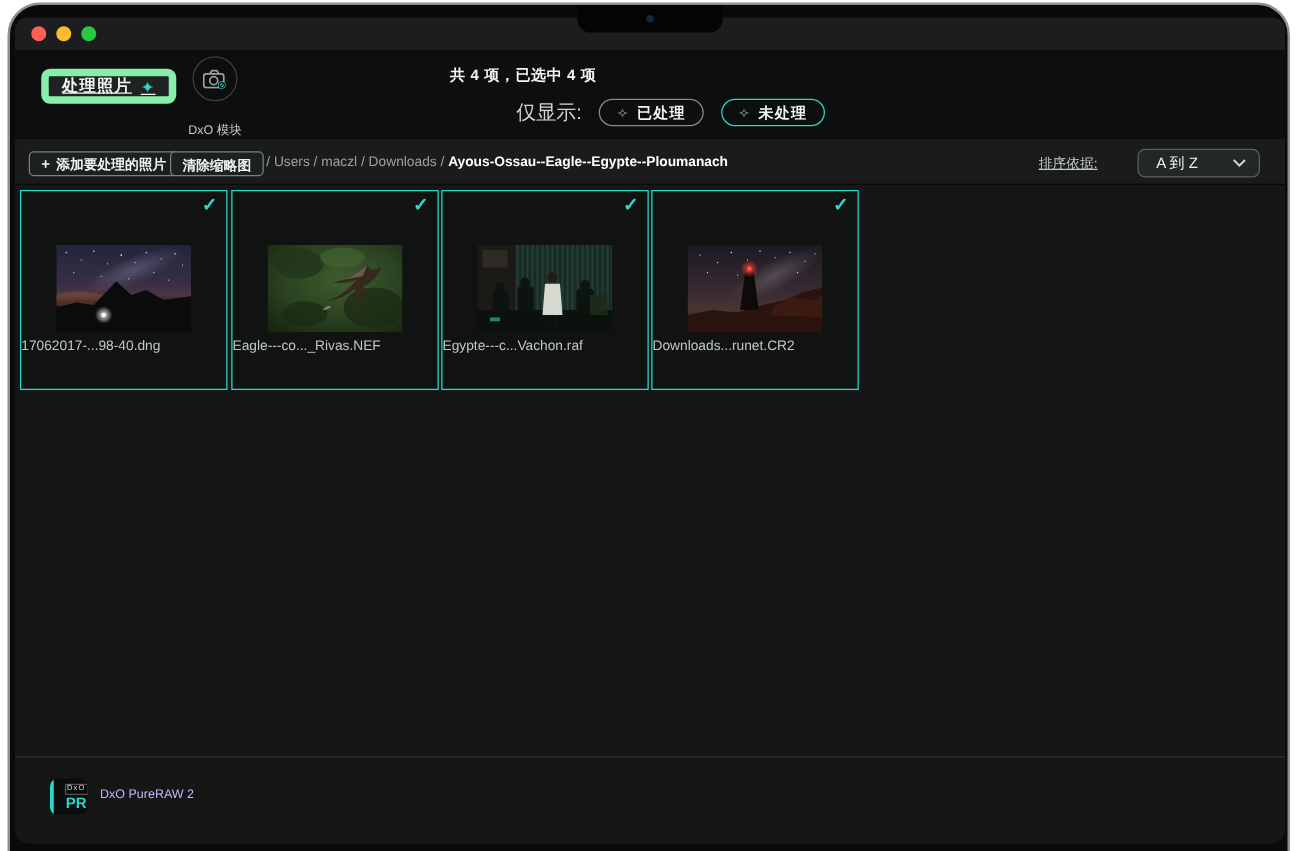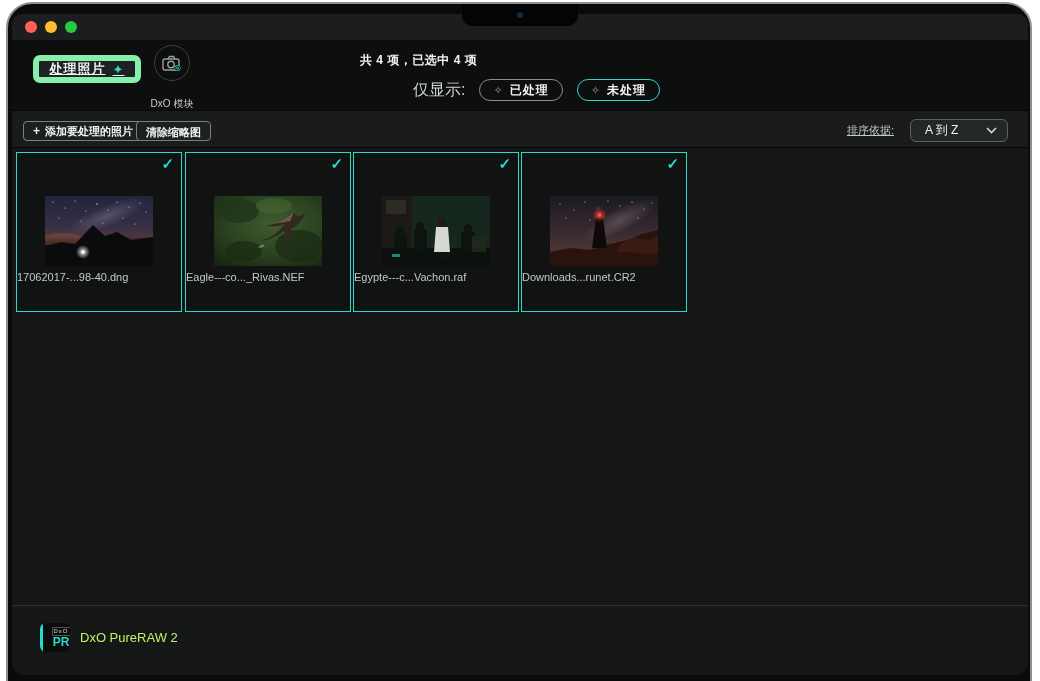--- a/index.html
+++ b/index.html
@@ -68,40 +68,40 @@
   .tool-btn.add { left:11px; }
   .tool-btn.clear { left:124px;align-items:flex-end; }
   .plus-glyph { font-size:12px; font-weight:bold; }
   .breadcrumb { position:absolute; left:201px; top:13px; font-size:11px; white-space:nowrap; }
   .crumb-prefix { color:#9da0a0; }
   .crumb-current { color:#ffffff; font-weight:bold; }
   .sort-area { position:absolute; right:20px; top:8px; display:flex; align-items:center; gap:16px; }
   .sort-label { font-size:11px; color:#c6c9c9;text-decoration:underline; }
   .dropdown { width:98px; height:23px; background:#242727; border:1px solid #5e6161;
               border-radius:6px; display:flex; align-items:center; justify-content:space-between;
-              padding:0 10px 0 14px; font-size:12px; color:#f2f4f4; cursor:pointer; }
+              padding:0 10px 0 14px; font-size:12px; color:#f2f4f4; cursor:pointer;margin-left:16px; }
 
   .grid { position:absolute; left:0; top:134px; right:0; height:457px; background:#151717; }
   .tile { position:absolute; top:4px; width:166px; height:160px; background:#111313;
           border:1.5px solid #2bd9ca; cursor:pointer; }
   .tile .check { position:absolute; top:2px; right:7px; color:#2bd9ca;
                  font-size:15px; font-weight:bold; }
   .thumb { position:absolute; left:28px; top:43px; width:108px; height:70px; overflow:hidden; }
   .fname { position:absolute; left:0; right:0; top:118px; text-align:left;
            font-size:11px; color:#c3c7c7; white-space:nowrap; }
 
   .footer { position:absolute; left:0; top:591px; right:0; bottom:0; background:#151717;
             border-top:1px solid #2d3030; }
   .logo-badge { position:absolute; left:28px; top:17px; width:30px; height:29px;
                 background:#0b0c0c; border-radius:6px; overflow:hidden;
                 display:flex; flex-direction:column; align-items:center; justify-content:center;padding-left:12px; }
   .logo-bar { position:absolute; left:0; top:0; bottom:0; width:3px; background:#2bd9ca; }
   .logo-top { font-size:6px; color:#d8dbdb; letter-spacing:1px; line-height:7px; border:1px solid #555; padding:0 1px; border-radius:1px; }
   .logo-bottom { font-size:12px; font-weight:bold; color:#2bd9ca; line-height:13px; }
-  .app-name { position:absolute; left:68px; top:24px; font-size:13px; color:#bef264; }
+  .app-name { position:absolute; left:68px; top:24px; font-size:10px; color:#c4b5fd; }
 
   svg { display:block; }
 </style>
 </head>
 <body>
 
 <div class="bezel"></div>
 
 <div class="app">
 
@@ -151,20 +151,23 @@
   </div>
 
   <div class="toolbar2">
     <button class="tool-btn add">
       <span class="plus-glyph">+</span>
       <span>添加要处理的照片</span>
     </button>
     <button class="tool-btn clear">
       <span>清除缩略图</span>
     </button>
+    <div class="breadcrumb">
+      <span class="crumb-prefix">/ Users / maczl / Downloads / </span><span class="crumb-current">Ayous-Ossau--Eagle--Egypte--Ploumanach</span>
+    </div>
     <div class="sort-area">
       <span class="sort-label">排序依据:</span>
       <div class="dropdown">
         <span>A 到 Z</span>
         <svg width="11" height="7" viewBox="0 0 11 7">
           <path d="M1 1 L5.5 5.5 L10 1" fill="none" stroke="#d2d5d5" stroke-width="1.6"></path>
         </svg>
       </div>
     </div>
   </div>

